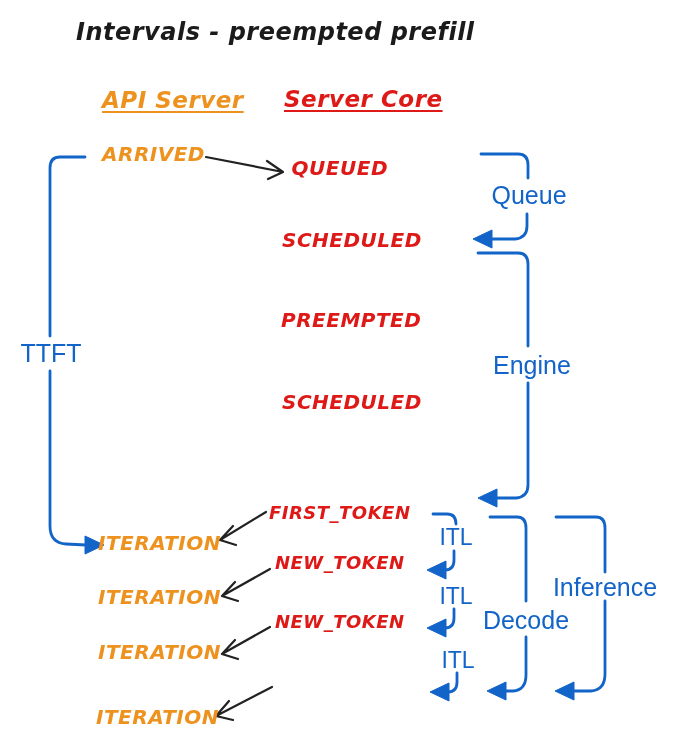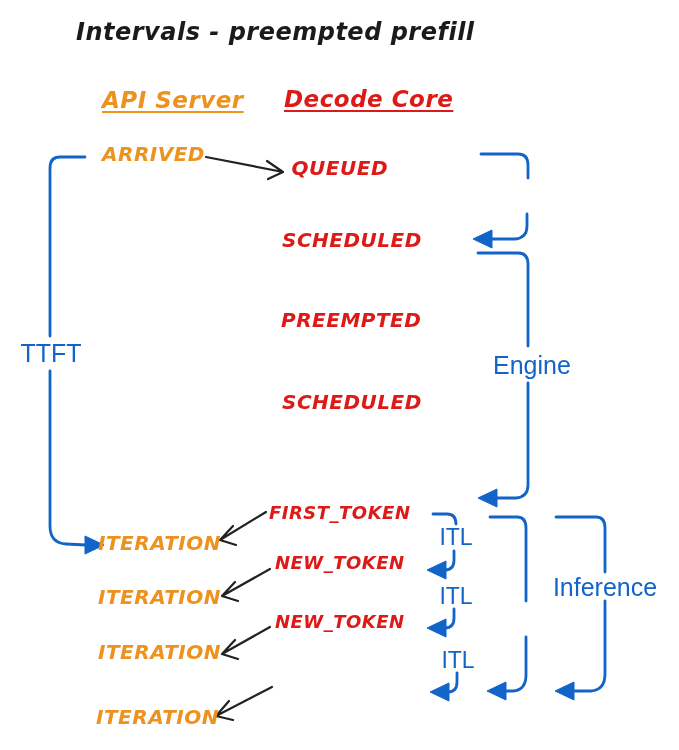--- a/index.html
+++ b/index.html
@@ -92,36 +92,38 @@
       <path class="ks" d="M 270 627 L 222 654 M 222 654 L 235 640 M 222 654 L 238 659"></path>
     </g>
     <g>
       <path class="ks" d="M 272 687 L 216 716 M 216 716 L 229 701 M 216 716 L 233 720"></path>
     </g>
   </svg>
 
   <div class="lbl hand title" style="left:76px;top:19px;width:340px;">Intervals - preempted prefill</div>
 
   <div class="lbl hand api hdr" style="left:102px;top:88px;width:104px;">API Server</div>
-  <div class="lbl hand core hdr" style="left:284px;top:87px;width:104px;">Decode Core</div>
+  <div class="lbl hand core hdr" style="left:284px;top:87px;width:104px;">Server Core</div>
 
   <div class="lbl hand api ev" style="left:102px;top:143px;width:100px;">ARRIVED</div>
   <div class="lbl hand api ev" style="left:98px;top:532px;width:116px;">ITERATION</div>
   <div class="lbl hand api ev" style="left:98px;top:586px;width:116px;">ITERATION</div>
   <div class="lbl hand api ev" style="left:98px;top:641px;width:116px;">ITERATION</div>
   <div class="lbl hand api ev" style="left:96px;top:706px;width:118px;">ITERATION</div>
 
   <div class="lbl hand core ev" style="left:288px;top:157px;width:100px;text-align:right;">QUEUED</div>
   <div class="lbl hand core ev" style="left:282px;top:229px;width:118px;">SCHEDULED</div>
   <div class="lbl hand core ev" style="left:281px;top:309px;width:118px;">PREEMPTED</div>
   <div class="lbl hand core ev" style="left:282px;top:391px;width:118px;">SCHEDULED</div>
   <div class="lbl hand core tok" style="left:269px;top:503px;width:138px;">FIRST_TOKEN</div>
   <div class="lbl hand core tok" style="left:275px;top:553px;width:128px;">NEW_TOKEN</div>
   <div class="lbl hand core tok" style="left:275px;top:612px;width:128px;">NEW_TOKEN</div>
 
   <div class="lbl blue big" style="left:20px;top:340px;width:62px;">TTFT</div>
+  <div class="lbl blue big" style="left:487px;top:182px;width:84px;">Queue</div>
   <div class="lbl blue big" style="left:493px;top:352px;width:72px;">Engine</div>
   <div class="lbl blue itl" style="left:434px;top:525px;width:44px;">ITL</div>
   <div class="lbl blue itl" style="left:434px;top:584px;width:44px;">ITL</div>
   <div class="lbl blue itl" style="left:436px;top:648px;width:44px;">ITL</div>
+  <div class="lbl blue big" style="left:479px;top:607px;width:94px;">Decode</div>
   <div class="lbl blue big" style="left:548px;top:574px;width:114px;">Inference</div>
 
 </div>
 
 </body></html>

